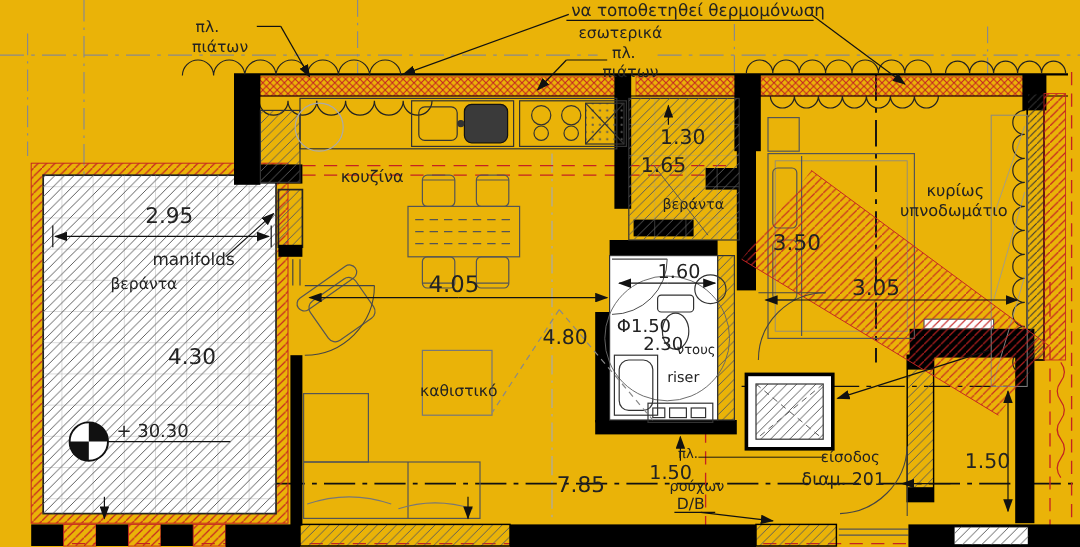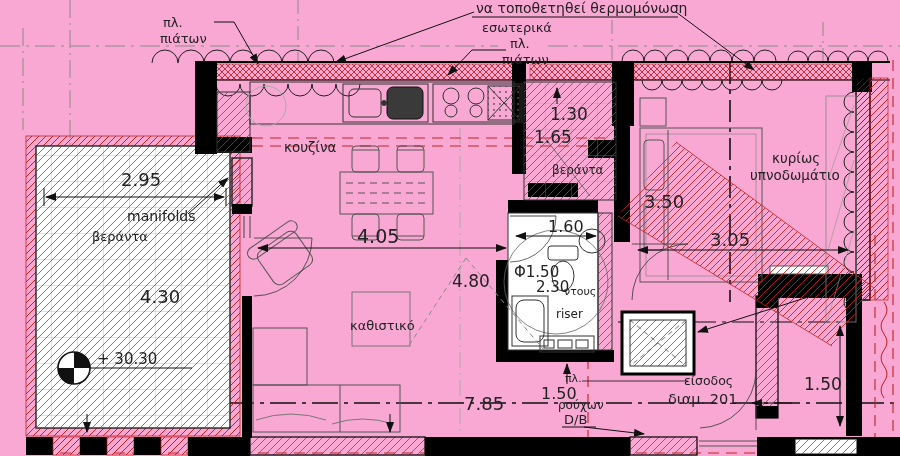--- a/index.html
+++ b/index.html
@@ -1,16 +1,16 @@
 <!DOCTYPE html>
 <html><head>
 <meta charset="utf-8">
 <style>
   html,body{margin:0;padding:0;background:#e8e8e8;}
-  .stage{position:relative;width:900px;height:456px;background:#f9a8d4;overflow:hidden;
+  .stage{position:relative;width:900px;height:456px;background:#eab308;overflow:hidden;
          font-family:"DejaVu Sans",sans-serif;}
   svg{position:absolute;inset:0;}
   svg text{font-family:"DejaVu Sans","Liberation Sans",sans-serif;fill:#222;}
 </style>
 </head>
 <body>
 
 <div class="stage">
 <svg viewBox="0 0 900 456" width="900" height="456">
   <defs>

